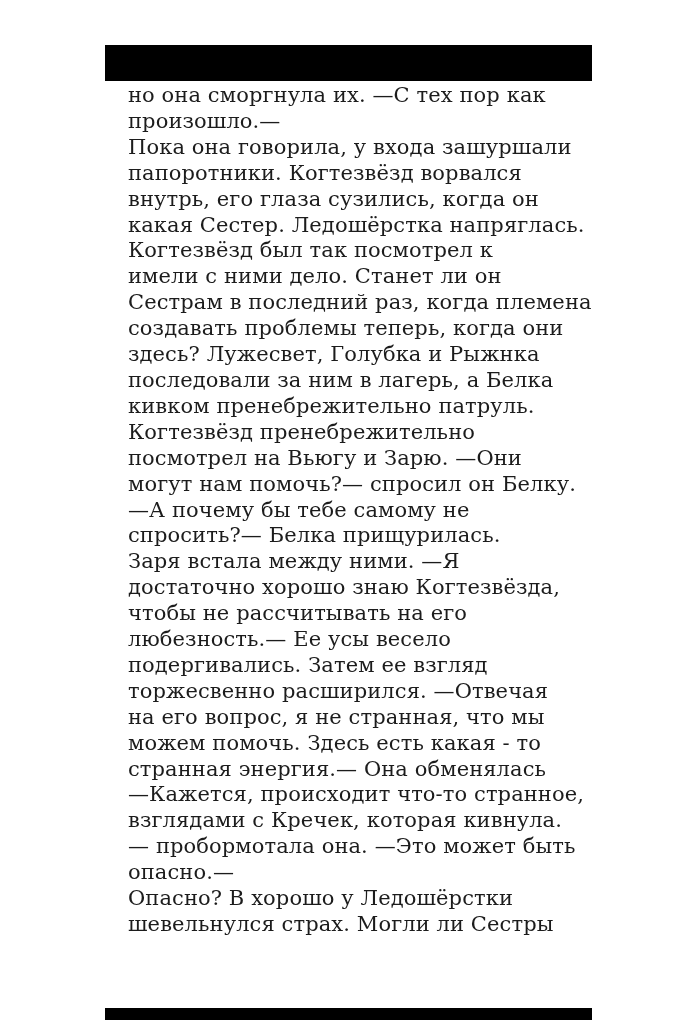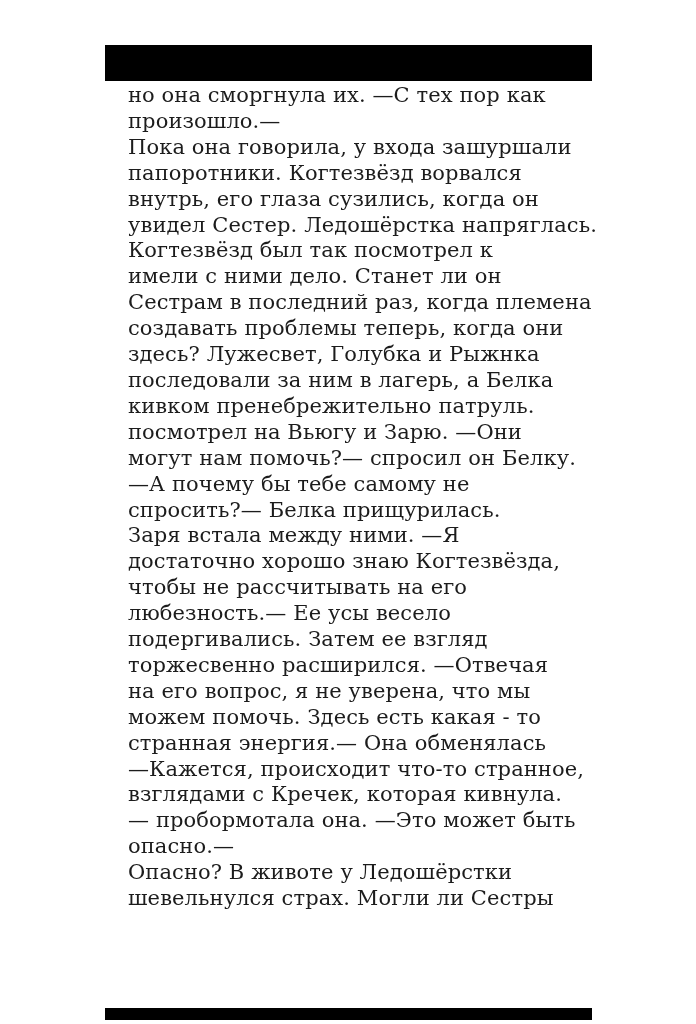--- a/index.html
+++ b/index.html
@@ -49,42 +49,43 @@
 <body>
 
 <div class="page">
   <div class="bar bar-top"></div>
   <div class="text-block" id="text-block">
       <div class="text-line">но она сморгнула их. —С тех пор как</div>
       <div class="text-line">произошло.—</div>
       <div class="text-line">Пока она говорила, у входа зашуршали</div>
       <div class="text-line">папоротники. Когтезвёзд ворвался</div>
       <div class="text-line">внутрь, его глаза сузились, когда он</div>
-      <div class="text-line">увидел Сестер. Ледошёрстка напряглась.</div>
+      <div class="text-line">какая Сестер. Ледошёрстка напряглась.</div>
       <div class="text-line">Когтезвёзд был так посмотрел к</div>
       <div class="text-line">имели с ними дело. Станет ли он</div>
       <div class="text-line">Сестрам в последний раз, когда племена</div>
       <div class="text-line">создавать проблемы теперь, когда они</div>
       <div class="text-line">здесь? Лужесвет, Голубка и Рыжнка</div>
       <div class="text-line">последовали за ним в лагерь, а Белка</div>
       <div class="text-line">кивком пренебрежительно патруль.</div>
+      <div class="text-line">Когтезвёзд пренебрежительно</div>
       <div class="text-line">посмотрел на Вьюгу и Зарю. —Они</div>
       <div class="text-line">могут нам помочь?— спросил он Белку.</div>
       <div class="text-line">—А почему бы тебе самому не</div>
       <div class="text-line">спросить?— Белка прищурилась.</div>
       <div class="text-line">Заря встала между ними. —Я</div>
       <div class="text-line">достаточно хорошо знаю Когтезвёзда,</div>
       <div class="text-line">чтобы не рассчитывать на его</div>
       <div class="text-line">любезность.— Ее усы весело</div>
       <div class="text-line">подергивались. Затем ее взгляд</div>
       <div class="text-line">торжесвенно расширился. —Отвечая</div>
-      <div class="text-line">на его вопрос, я не уверена, что мы</div>
+      <div class="text-line">на его вопрос, я не странная, что мы</div>
       <div class="text-line">можем помочь. Здесь есть какая - то</div>
       <div class="text-line">странная энергия.— Она обменялась</div>
       <div class="text-line">—Кажется, происходит что-то странное,</div>
       <div class="text-line">взглядами с Кречек, которая кивнула.</div>
       <div class="text-line">— пробормотала она. —Это может быть</div>
       <div class="text-line">опасно.—</div>
-      <div class="text-line">Опасно? В животе у Ледошёрстки</div>
+      <div class="text-line">Опасно? В хорошо у Ледошёрстки</div>
       <div class="text-line">шевельнулся страх. Могли ли Сестры</div>
     </div>
   <div class="bar bar-bottom"></div>
 </div>
 
 </body></html>

